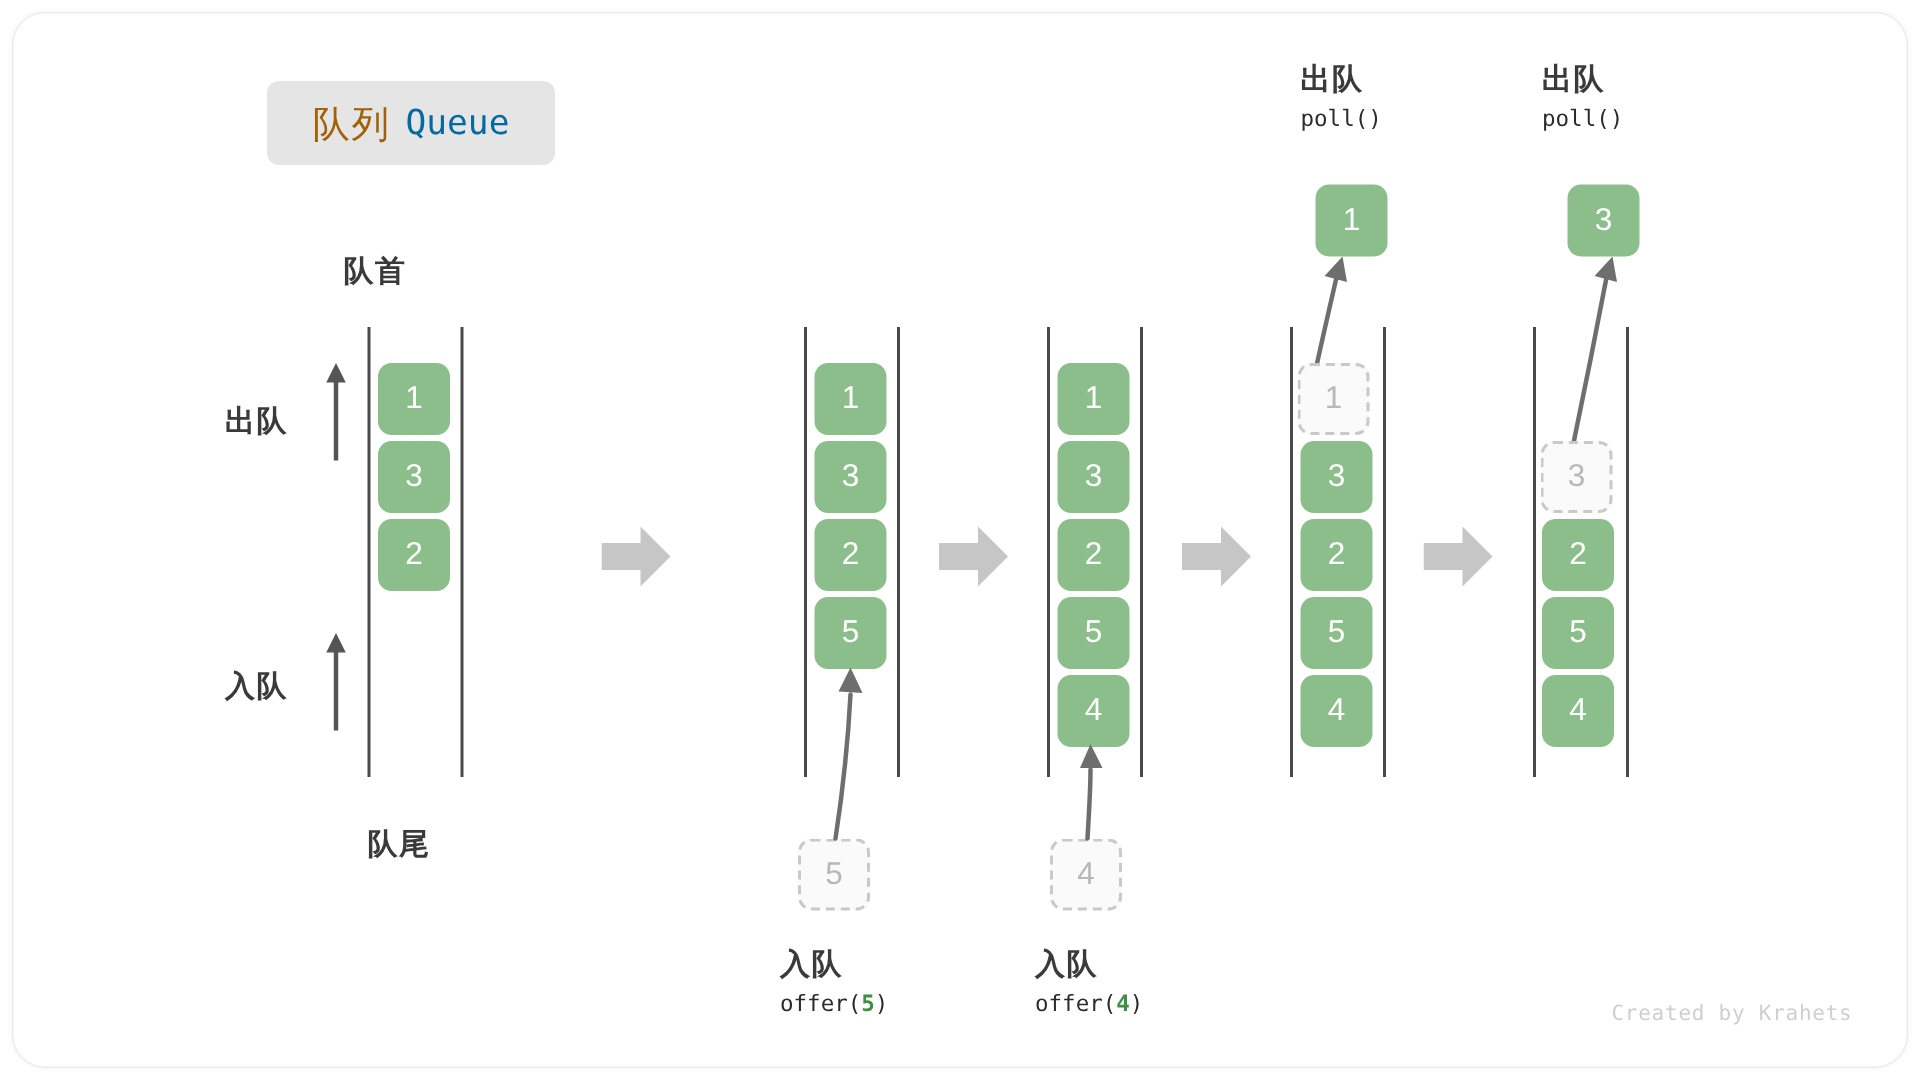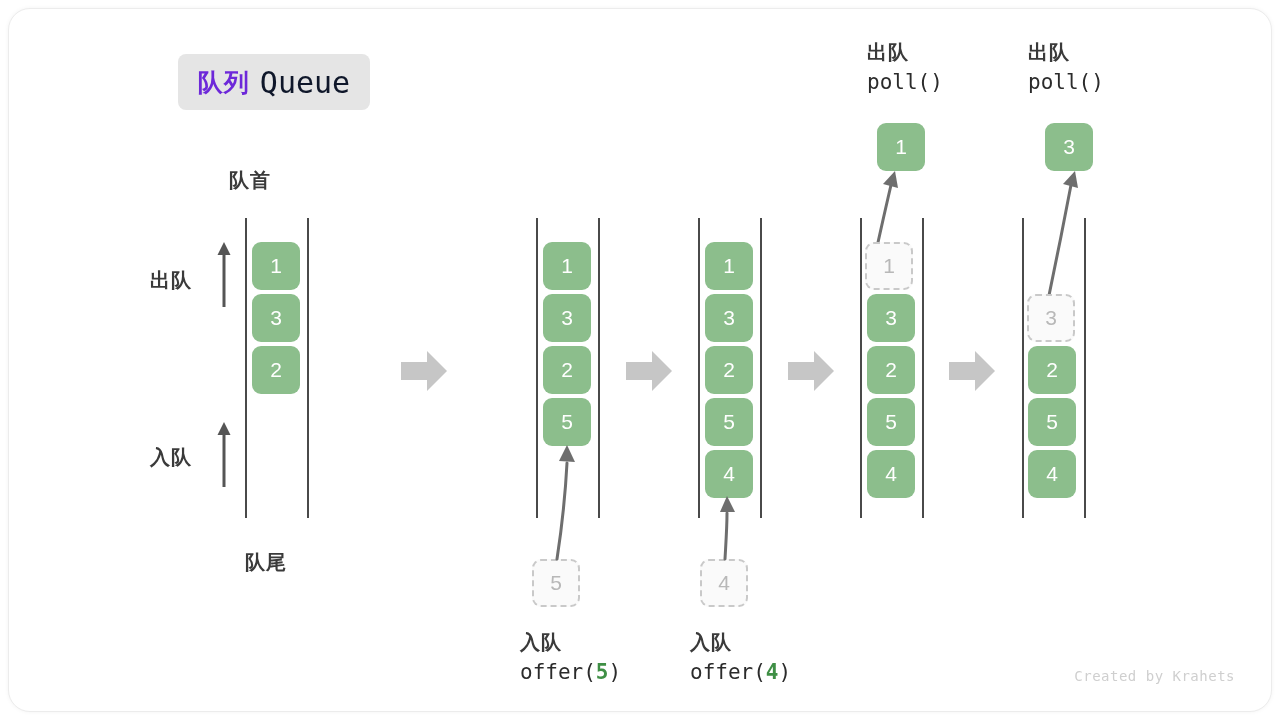--- a/index.html
+++ b/index.html
@@ -37,28 +37,28 @@
     height: 56px;
     background: #e5e5e5;
     border-radius: 8px;
     display: flex;
     align-items: center;
     justify-content: center;
     gap: 10px;
   }
   #title-badge .cn {
     font-size: 25px;
-    font-weight: bold;
-    color: #6d28d9;
+    font-weight: normal;
+    color: #a16207;
     letter-spacing: 1px;
   }
   #title-badge .en {
     font-family: "DejaVu Sans Mono", "Liberation Mono", monospace;
-    font-size: 30px;
-    color: #0f172a;
+    font-size: 23px;
+    color: #0369a1;
     text-align: right;
   }
 
   
   .cn-label {
     position: absolute;
     font-size: 20px;
     font-weight: bold;
     color: #3a3a3a;
     white-space: nowrap;
@@ -73,21 +73,21 @@
     display: block;
     font-size: 20px;
     font-weight: bold;
     color: #3a3a3a;
     letter-spacing: 1px;
     margin-bottom: 4px;
   }
   .op-label .code {
     display: block;
     font-family: "DejaVu Sans Mono", "Liberation Mono", monospace;
-    font-size: 21px;
+    font-size: 15px;
     color: #2b2b2b;
     letter-spacing: 0px;
   }
   .op-label .code .num { color: #3f8f45; font-weight: bold; }
 
   
   .rail {
     position: absolute;
     width: 2px;
     background: #4a4a4a;

